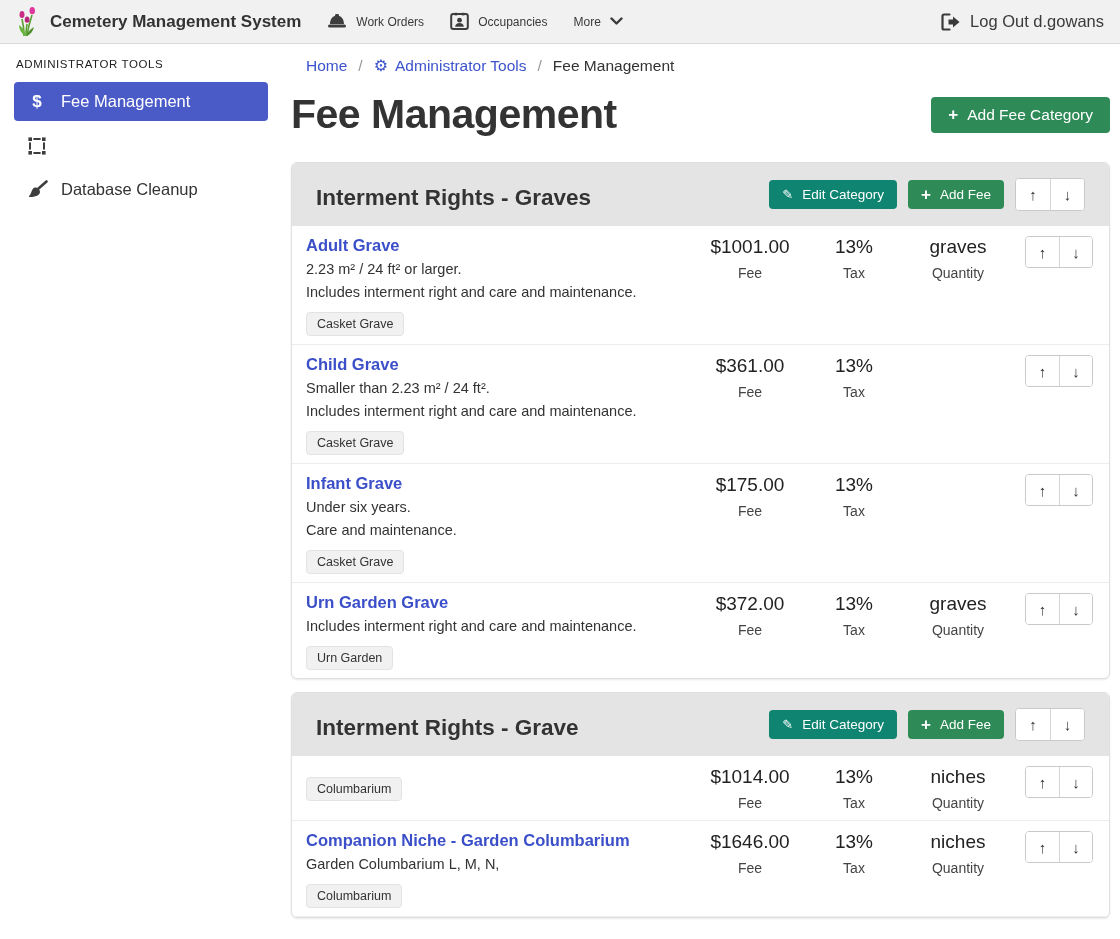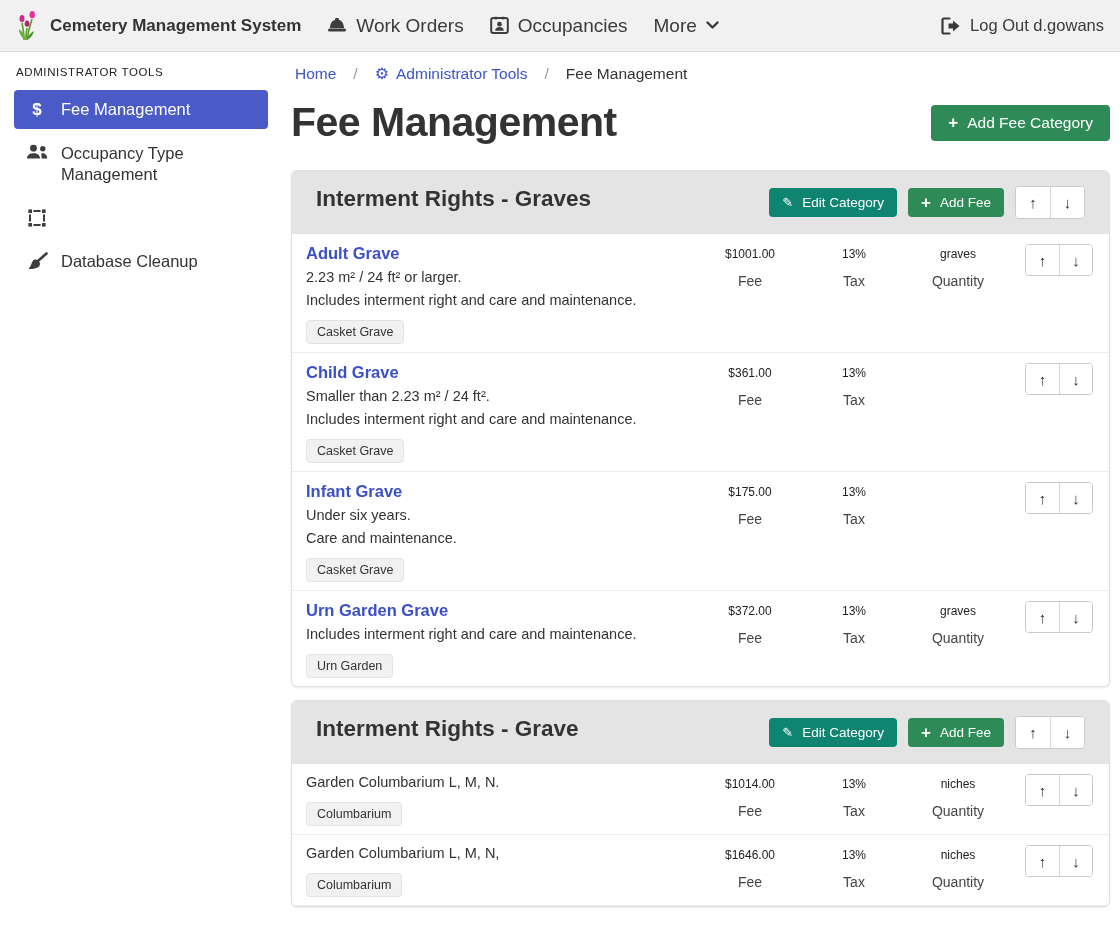--- a/index.html
+++ b/index.html
@@ -4,70 +4,70 @@
 <style>
   * { box-sizing: border-box; }
   html,body { margin:0; padding:0; }
   body {
     width:1120px; height:939px; overflow:hidden;
     font-family:"Liberation Sans", sans-serif;
     background:#ffffff; color:#333;
   }
   
   .navbar {
-    height:52px; background:#f1f1f1; border-bottom:1px solid #dcdcdc;
+    height:44px; background:#f1f1f1; border-bottom:1px solid #dcdcdc;
     display:flex; align-items:center; padding:0 16px;
   }
   .brand { display:flex; align-items:center; gap:10px; font-size:17px; font-weight:700; color:#333; }
-  .nav-item { display:flex; align-items:center; gap:9px; margin-left:26px; font-size:19px; color:#3a3a3a; cursor:pointer; }
+  .nav-item { display:flex; align-items:center; gap:9px; margin-left:26px; font-size:12px; color:#3a3a3a; cursor:pointer; }
   .nav-right { margin-left:auto; display:flex; align-items:center; gap:9px; font-size:16.5px; color:#3a3a3a; cursor:pointer; }
   
   .layout { display:flex; align-items:flex-start; }
   .sidebar { width:280px; flex:0 0 280px; padding:12px 12px 0 14px; }
   .sidebar-heading { font-size:11.5px; letter-spacing:.6px; color:#222; margin:2px 0 12px 2px; font-weight:500; }
   .side-item { display:flex; gap:13px; padding:9px 12px; border-radius:4px; font-size:16.5px; line-height:1.25; color:#333; margin-bottom:5px; align-items:flex-start; cursor:pointer; }
   .side-item .icon-box { width:22px; flex:0 0 22px; display:flex; justify-content:center; margin-top:1px; }
   .side-item.active { background:#4a5bc8; color:#fff; }
   .dollar-glyph { font-size:17px; font-weight:700; color:#fff; line-height:20px; }
   
   .content { flex:1; padding:13px 10px 0 11px; }
-  .breadcrumb { display:flex; align-items:center; gap:17px; font-size:15.5px; margin-left:4px; }
+  .breadcrumb { display:flex; align-items:center; gap:11px; font-size:15.5px; margin-left:15px; }
   .crumb-link { color:#3c53cb; text-decoration:none; display:flex; align-items:center; gap:7px; cursor:pointer; }
   .crumb-sep { color:#999; }
   .crumb-current { color:#333; }
   .gear-glyph { font-size:16px; color:#3c53cb; line-height:16px; }
   .page-header { display:flex; justify-content:space-between; align-items:center; margin-top:16px; margin-bottom:24px; }
   .page-title { font-size:41px; font-weight:600; color:#333; margin:0; letter-spacing:-.5px; }
   
   .btn { display:inline-flex; align-items:center; gap:9px; border:none; color:#fff; border-radius:4px; cursor:pointer; font-family:inherit; }
   .btn-green { background:#2e8b57; }
   .btn-teal  { background:#0e8471; }
   .btn-lg { padding:9px 17px; font-size:15.5px; }
   .btn-sm { padding:7px 13px; font-size:13.5px; }
   .plus-glyph { font-weight:700; font-size:17px; line-height:14px; }
   .pencil-glyph { font-size:13px; line-height:13px; }
   .arrow-group { display:flex; border:1px solid #c9c9c9; border-radius:4px; background:#fff; overflow:hidden; }
   .arrow-btn { width:34px; height:31px; display:flex; align-items:center; justify-content:center; background:#fff; border:none; font-size:15px; color:#333; cursor:pointer; font-family:inherit; }
   .arrow-btn + .arrow-btn { border-left:1px solid #d6d6d6; }
   .row-arrows .arrow-btn { width:33px; height:30px; }
   
   .card { border:1px solid #e0e0e0; border-radius:6px; box-shadow:0 1px 2px rgba(0,0,0,.09); margin-bottom:13px; background:#fff; overflow:hidden; }
-  .card-header { background:#e4e4e4; padding:15px 24px; display:flex; align-items:flex-start; }
+  .card-header { background:#e4e4e4; padding:15px 24px; display:flex; align-items:flex-end; }
   .card-title { flex:1; font-size:22.5px; font-weight:600; color:#333; }
   .card-actions { display:flex; gap:11px; align-items:center; }
   
   .fee-row { display:flex; align-items:flex-start; padding:10px 16px 8px 14px; border-bottom:1px solid #ececec; }
   .fee-row.last { border-bottom:none; }
   .fee-main { flex:1; min-width:0; padding-right:8px; }
   .fee-name { display:inline-block; color:#3b4fc9; font-weight:700; font-size:16.5px; line-height:19px; margin-bottom:6px; text-decoration:none; cursor:pointer; }
   .fee-desc { font-size:14.5px; line-height:17px; color:#333; margin-bottom:6px; }
   .badge-wrap { margin-top:11px; }
   .badge { display:inline-block; background:#f1f1f1; border:1px solid #e3e3e3; border-radius:4px; padding:4px 10px; font-size:12.5px; color:#333; }
   .fee-col { width:104px; text-align:center; padding-top:1px; }
-  .col-value { font-size:12px; color:#222; line-height:19px; margin-bottom:9px; }
+  .col-value { font-size:19px; color:#222; line-height:19px; margin-bottom:9px; }
   .col-label { font-size:14px; color:#444; line-height:17px; }
   .row-arrows { margin-left:15px; }
   svg { display:block; }
 </style>
 </head>
 <body>
 
 <div class="navbar">
   <div class="brand">
     <span class="icon-box">
@@ -133,31 +133,20 @@
   <div class="sidebar">
     <div class="sidebar-heading">ADMINISTRATOR TOOLS</div>
 
     <div class="side-item active">
       <span class="icon-box">
         <span class="dollar-glyph">$</span>
       </span>
       <span>Fee Management</span>
     </div>
 
-    <div class="side-item">
-      <span class="icon-box">
-        <svg width="22" height="16" viewBox="0 0 22 16">
-          <circle cx="7.5" cy="4.2" r="3.4" fill="#3d3d3d"></circle>
-          <path d="M1 14.5 C1 10.8 3.8 9.2 7.5 9.2 C11.2 9.2 14 10.8 14 14.5 Z" fill="#3d3d3d"></path>
-          <circle cx="16.8" cy="4.8" r="2.7" fill="#3d3d3d"></circle>
-          <path d="M15.2 9.4 C18.3 9 21.2 10.6 21.2 14.5 L15.6 14.5 C15.6 12.4 15.5 10.6 15.2 9.4 Z" fill="#3d3d3d"></path>
-        </svg>
-      </span>
-      <span>Occupancy Type Management</span>
-    </div>
 
     <div class="side-item">
       <span class="icon-box">
         <svg width="20" height="20" viewBox="0 0 20 20">
           <rect x="3" y="3" width="14" height="14" fill="none" stroke="#3d3d3d" stroke-width="2"></rect>
           <rect x="0.7" y="0.7" width="5" height="5" fill="#3d3d3d" stroke="#ffffff" stroke-width="1.4"></rect>
           <rect x="14.3" y="0.7" width="5" height="5" fill="#3d3d3d" stroke="#ffffff" stroke-width="1.4"></rect>
           <rect x="0.7" y="14.3" width="5" height="5" fill="#3d3d3d" stroke="#ffffff" stroke-width="1.4"></rect>
           <rect x="14.3" y="14.3" width="5" height="5" fill="#3d3d3d" stroke="#ffffff" stroke-width="1.4"></rect>
         </svg>
@@ -324,21 +313,20 @@
           </button>
           <div class="arrow-group">
             <button class="arrow-btn">↑</button>
             <button class="arrow-btn">↓</button>
           </div>
         </div>
       </div>
 
       <div class="fee-row">
         <div class="fee-main">
-          <div class="fee-desc">Garden Columbarium L, M, N.</div>
           <div class="badge-wrap"><span class="badge">Columbarium</span></div>
         </div>
         <div class="fee-col">
           <div class="col-value">$1014.00</div>
           <div class="col-label">Fee</div>
         </div>
         <div class="fee-col">
           <div class="col-value">13%</div>
           <div class="col-label">Tax</div>
         </div>
@@ -347,20 +335,21 @@
           <div class="col-label">Quantity</div>
         </div>
         <div class="arrow-group row-arrows">
           <button class="arrow-btn">↑</button>
           <button class="arrow-btn">↓</button>
         </div>
       </div>
 
       <div class="fee-row">
         <div class="fee-main">
+          <a class="fee-name">Companion Niche - Garden Columbarium</a>
           <div class="fee-desc">Garden Columbarium L, M, N,</div>
           <div class="badge-wrap"><span class="badge">Columbarium</span></div>
         </div>
         <div class="fee-col">
           <div class="col-value">$1646.00</div>
           <div class="col-label">Fee</div>
         </div>
         <div class="fee-col">
           <div class="col-value">13%</div>
           <div class="col-label">Tax</div>

